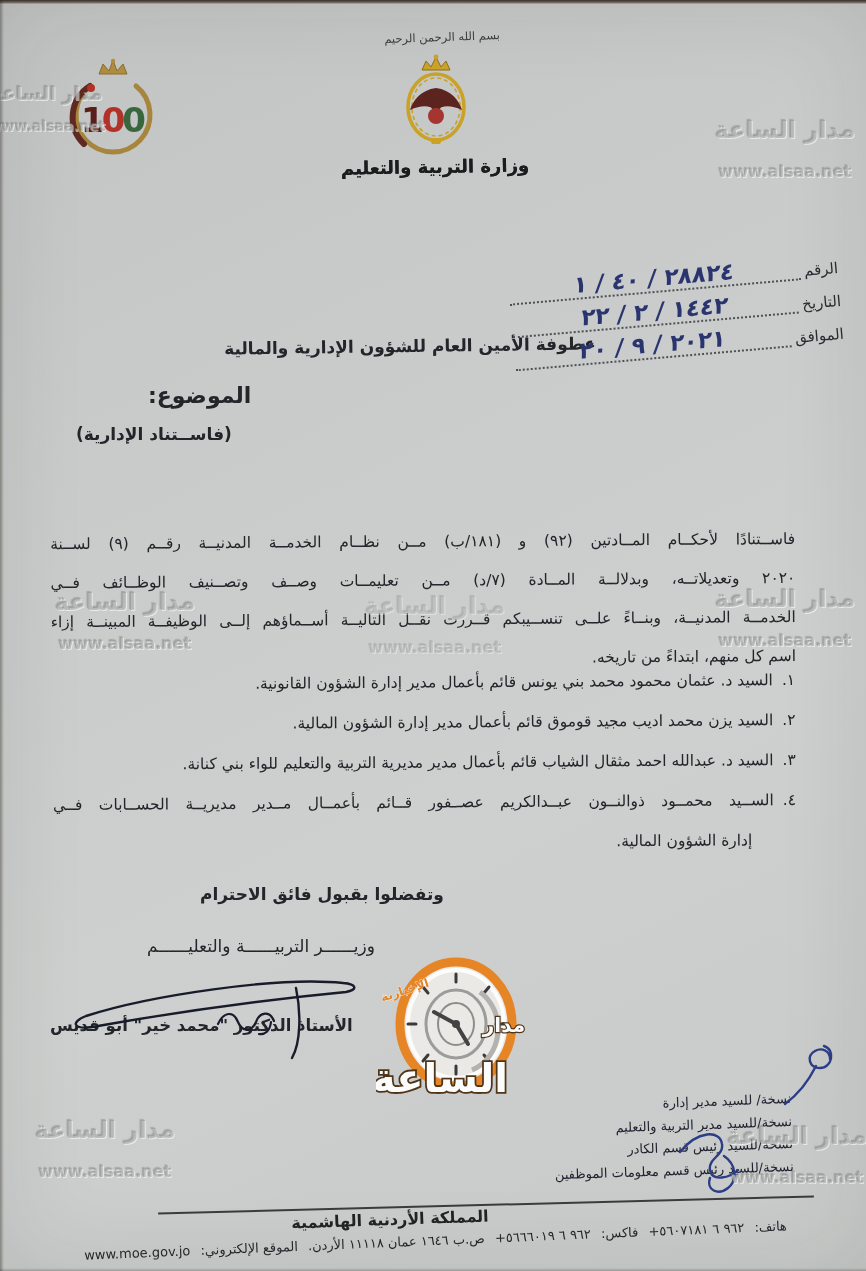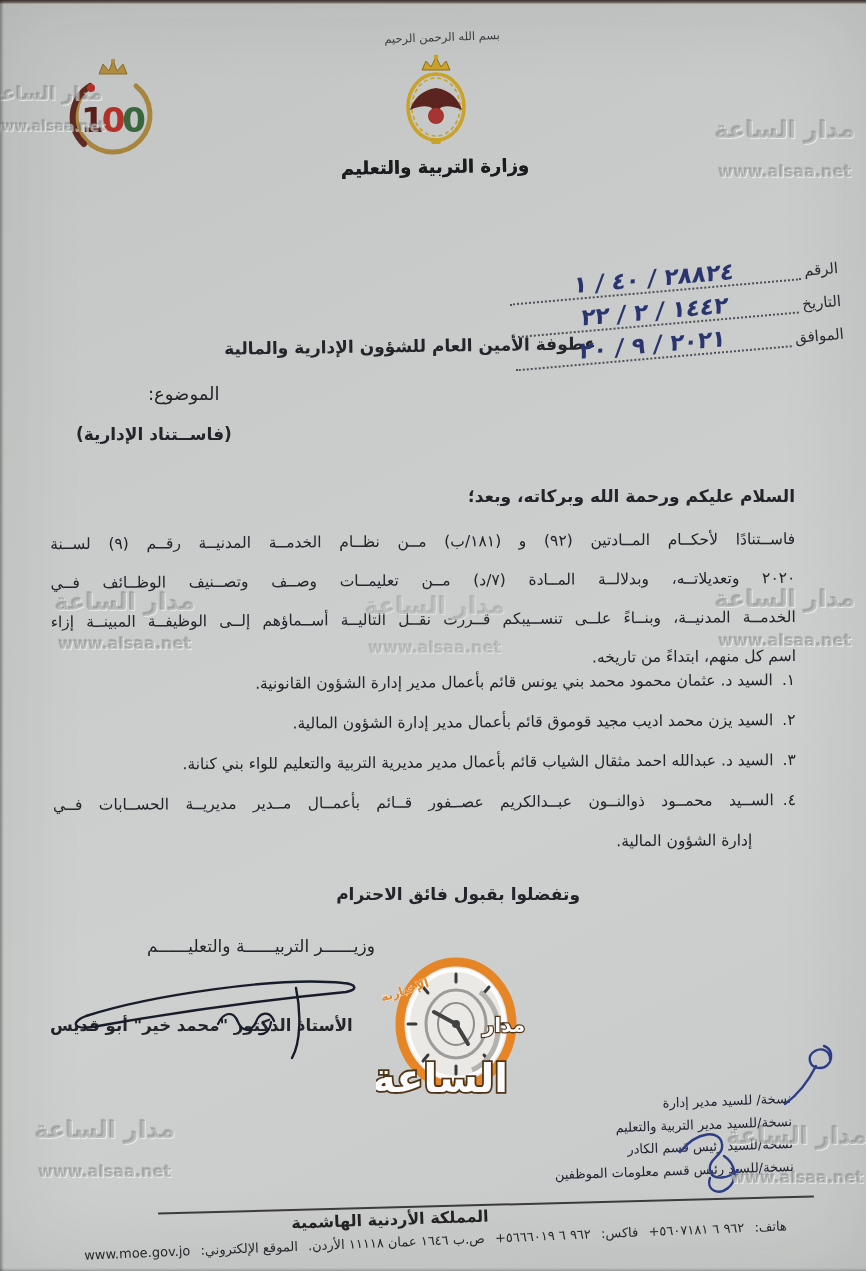--- a/index.html
+++ b/index.html
@@ -42,35 +42,35 @@
   .ref-row{display:flex;align-items:flex-end;height:33px;}
   .ref-label{font-size:15px;color:#2a2b30;padding-left:4px;white-space:nowrap;}
   .ref-line{flex:1;border-bottom:2px dotted #4e5058;text-align:center;}
   .handwriting{display:inline-block;direction:ltr;unicode-bidi:isolate;
     font-size:23px;font-weight:bold;color:#2a3570;letter-spacing:3px;
     transform:skewX(-9deg);line-height:26px;}
 
   
   .addressee{position:absolute;top:336px;left:180px;width:460px;text-align:center;
     font-size:17px;font-weight:bold;transform:rotate(-.8deg);z-index:2;}
-  .subject-label{position:absolute;top:383px;left:148px;font-size:18px;font-weight:normal;z-index:2;}
+  .subject-label{position:absolute;top:383px;left:148px;font-size:22px;font-weight:bold;z-index:2;}
   .subject-value{position:absolute;top:424px;left:76px;font-size:17px;font-weight:bold;z-index:2;}
   .greeting{position:absolute;top:486px;right:71px;font-size:17px;font-weight:bold;z-index:2;}
   .body-lines{position:absolute;top:520px;right:71px;left:50px;z-index:2;
     font-size:15.5px;transform:rotate(-.4deg);transform-origin:top right;}
   .bline{line-height:39px;white-space:nowrap;}
   .bline.just{text-align:justify;text-align-last:justify;white-space:normal;}
   .list{position:absolute;top:660px;right:71px;left:52px;z-index:2;font-size:15.5px;
     transform:rotate(-.4deg);transform-origin:top right;}
   .item{display:flex;gap:9px;line-height:40px;}
   .item-num{white-space:nowrap;}
   .item-text{flex:1;}
   .item-text.just{text-align:justify;text-align-last:justify;}
   .item-wrap2{line-height:40px;padding-right:44px;}
-  .closing{position:absolute;top:884px;left:200px;width:380px;text-align:right;
+  .closing{position:absolute;top:884px;left:200px;width:380px;text-align:left;
     font-size:17px;font-weight:bold;z-index:2;}
 
   
   .sig-title{position:absolute;top:936px;left:55px;width:320px;font-size:17px;
     font-weight:normal;z-index:2;white-space:nowrap;}
   .sig-ink{position:absolute;top:958px;left:58px;width:300px;height:105px;z-index:4;}
   .sig-name{position:absolute;top:1016px;left:50px;font-size:16.5px;font-weight:bold;z-index:2;}
   .stamp{position:absolute;top:952px;left:376px;width:158px;height:160px;z-index:10;opacity:.95;}
   .ink-a{position:absolute;top:1036px;left:780px;width:60px;height:72px;z-index:6;}
   .ink-b{position:absolute;top:1126px;left:674px;width:74px;height:68px;z-index:6;}
@@ -133,21 +133,20 @@
     </div>
     <div class="ref-row">
       <span class="ref-label">الموافق</span>
       <span class="ref-line"><span class="handwriting">٢٠٢١ / ٩ / ٢٠</span></span>
     </div>
   </div>
 
   <div class="addressee">عطوفة الأمين العام للشؤون الإدارية والمالية</div>
   <div class="subject-label">الموضوع:</div>
   <div class="subject-value">(فاســتناد الإدارية)</div>
-  <div class="greeting">السلام عليكم ورحمة الله وبركاته، وبعد؛</div>
 
   <div class="body-lines">
     <div class="bline just">فاســتنادًا لأحكــام المــادتين (٩٢) و (١٨١/ب) مــن نظــام الخدمــة المدنيــة رقــم (٩) لســنة</div>
     <div class="bline just">٢٠٢٠ وتعديلاتــه، وبدلالــة المــادة (٧/د) مــن تعليمــات وصــف وتصــنيف الوظــائف فــي</div>
     <div class="bline just">الخدمــة المدنيــة، وبنــاءً علــى تنســيبكم قــررت نقــل التاليــة أســماؤهم إلــى الوظيفــة المبينــة إزاء</div>
     <div class="bline">اسم كل منهم، ابتداءً من تاريخه.</div>
   </div>
 
   <div class="list">
     <div class="item">

